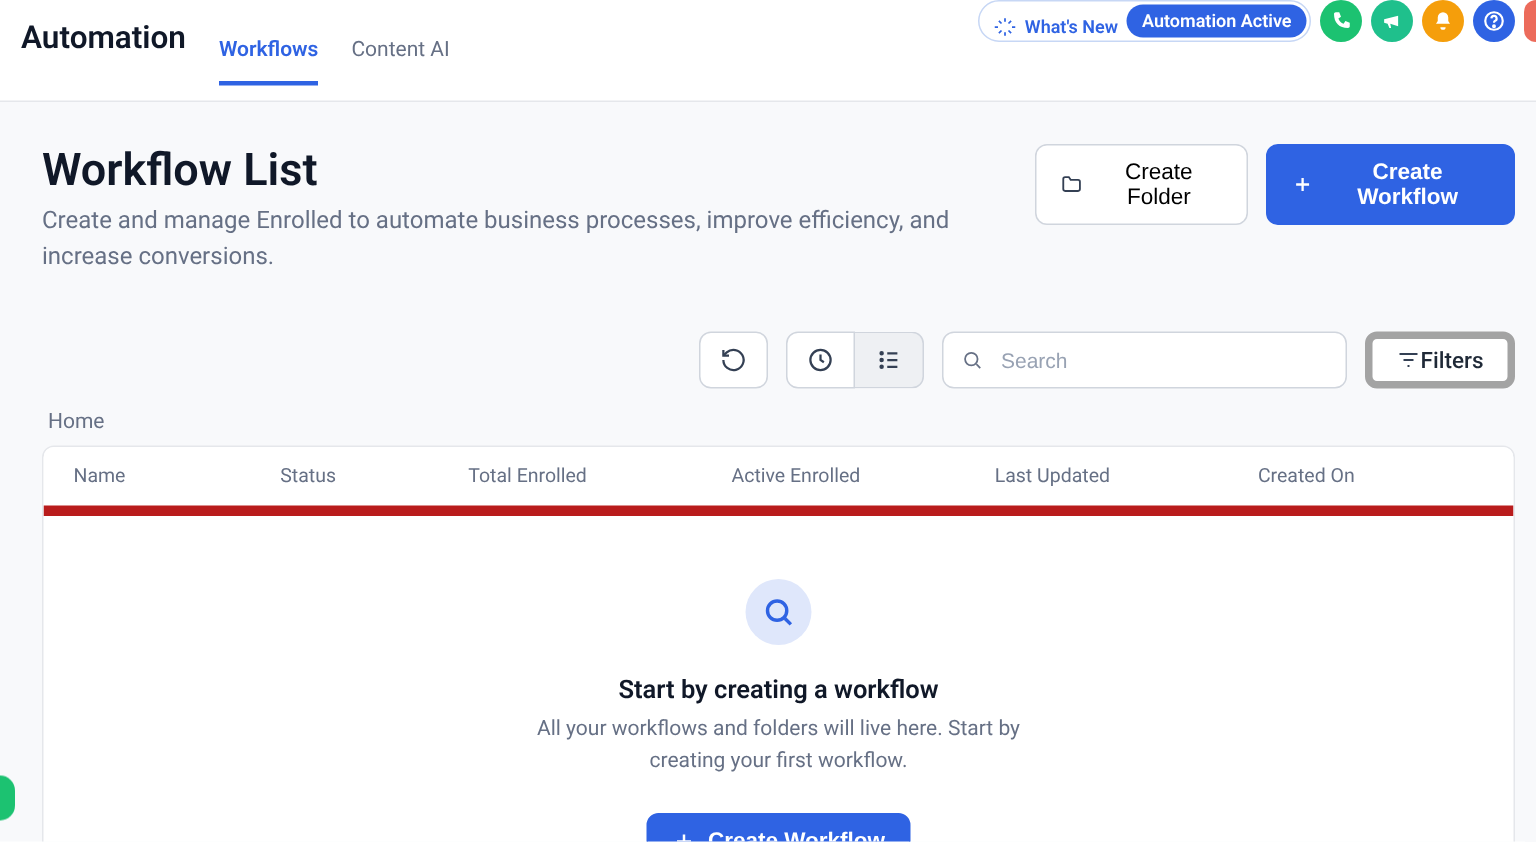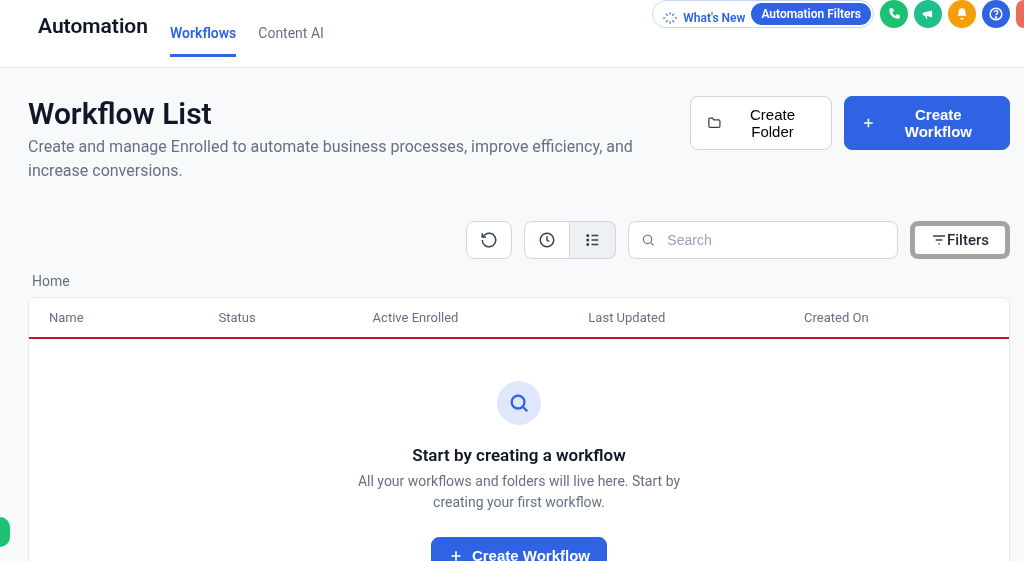--- a/index.html
+++ b/index.html
@@ -72,21 +72,20 @@
     padding-left:14px;
     gap:22px;
     height:100%;
     padding-bottom:0;
   }
   .main-title-tab {
     font-size:21px;
     font-weight:600;
     color:#101828;
     padding-bottom:16px;
-    margin-left:24px;
   }
   .sub-tab {
     font-size:14px;
     color:#667085;
     padding:14px 0 16px;
     cursor:pointer;
   }
   .sub-tab.active {
     color:#2f63e3;
     font-weight:600;
@@ -186,21 +185,21 @@
     border:1px solid #e5e7eb;
     border-radius:8px;
     background:#fff;
     overflow:hidden;
   }
   .thead {
     display:flex;
     padding:12px 20px;
     font-size:13px;
     color:#667085;
-    border-bottom:2px solid #b91c1c;
+    border-bottom:7px solid #b91c1c;
     background:#fff;
   }
   .th-name{flex:1.1}
   .th-status{flex:1.0}
   .th-total{flex:1.4}
   .th-active{flex:1.4}
   .th-last{flex:1.4}
   .th-created{flex:1.2}
   .empty {
     padding:42px 20px 36px;
@@ -234,21 +233,21 @@
 
 <div class="topbar">
   <div class="top-right">
     <div class="whats-new">
       <span class="whats-new-icon">
         <svg width="14" height="14" viewBox="0 0 24 24" fill="none" stroke="currentColor" stroke-width="2">
             <path d="M12 2v4M12 18v4M4 12H0M24 12h-4M5 5l3 3M16 16l3 3M5 19l3-3M16 8l3-3"></path>
           </svg>
       </span>
       <span class="whats-new-text">What's New</span>
-      <span class="updates-pill">Automation Filters</span>
+      <span class="updates-pill">Automation Active</span>
     </div>
     <div class="circle-btn green">
       <svg width="14" height="14" viewBox="0 0 24 24" fill="#fff">
           <path d="M6 2h4l2 5-3 2c1 3 3 5 6 6l2-3 5 2v4c0 1-1 2-2 2C10 20 4 14 4 4c0-1 1-2 2-2z"></path>
         </svg>
     </div>
     <div class="circle-btn teal">
       <svg width="14" height="14" viewBox="0 0 24 24" fill="#fff">
           <path d="M3 10v4l4 1 2 5h2l-1-5 9 3V6L3 10z"></path>
         </svg>
@@ -334,20 +333,21 @@
       <span>Filters</span>
     </div>
   </div>
 
   <div class="breadcrumb">Home</div>
 
   <div class="table">
     <div class="thead">
       <div class="th-name">Name</div>
       <div class="th-status">Status</div>
+      <div class="th-total">Total Enrolled</div>
       <div class="th-active">Active Enrolled</div>
       <div class="th-last">Last Updated</div>
       <div class="th-created">Created On</div>
     </div>
     <div class="empty">
       <div class="empty-icon-wrap">
         <svg width="22" height="22" viewBox="0 0 24 24" fill="none" stroke="#2f63e3" stroke-width="2.5">
             <circle cx="11" cy="11" r="7"></circle>
             <path d="m21 21-4.3-4.3"></path>
           </svg>

